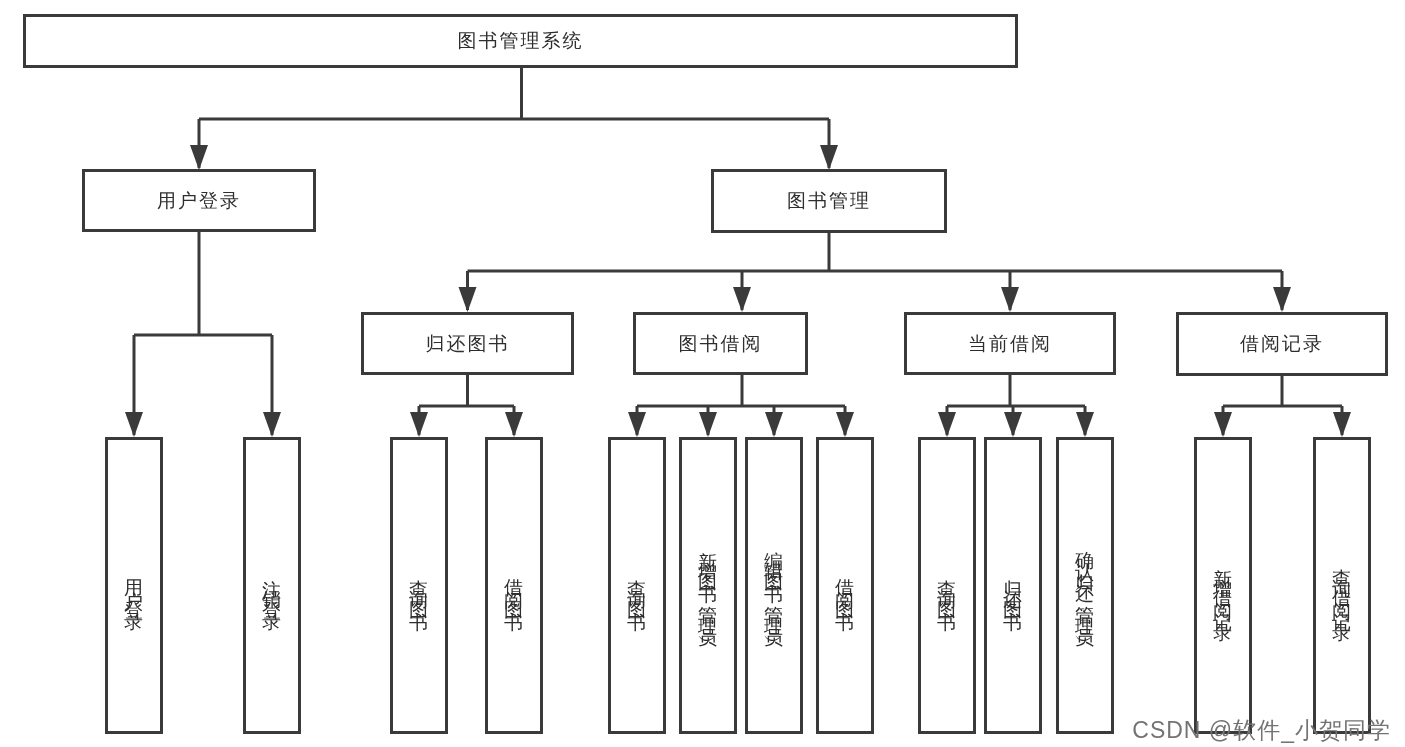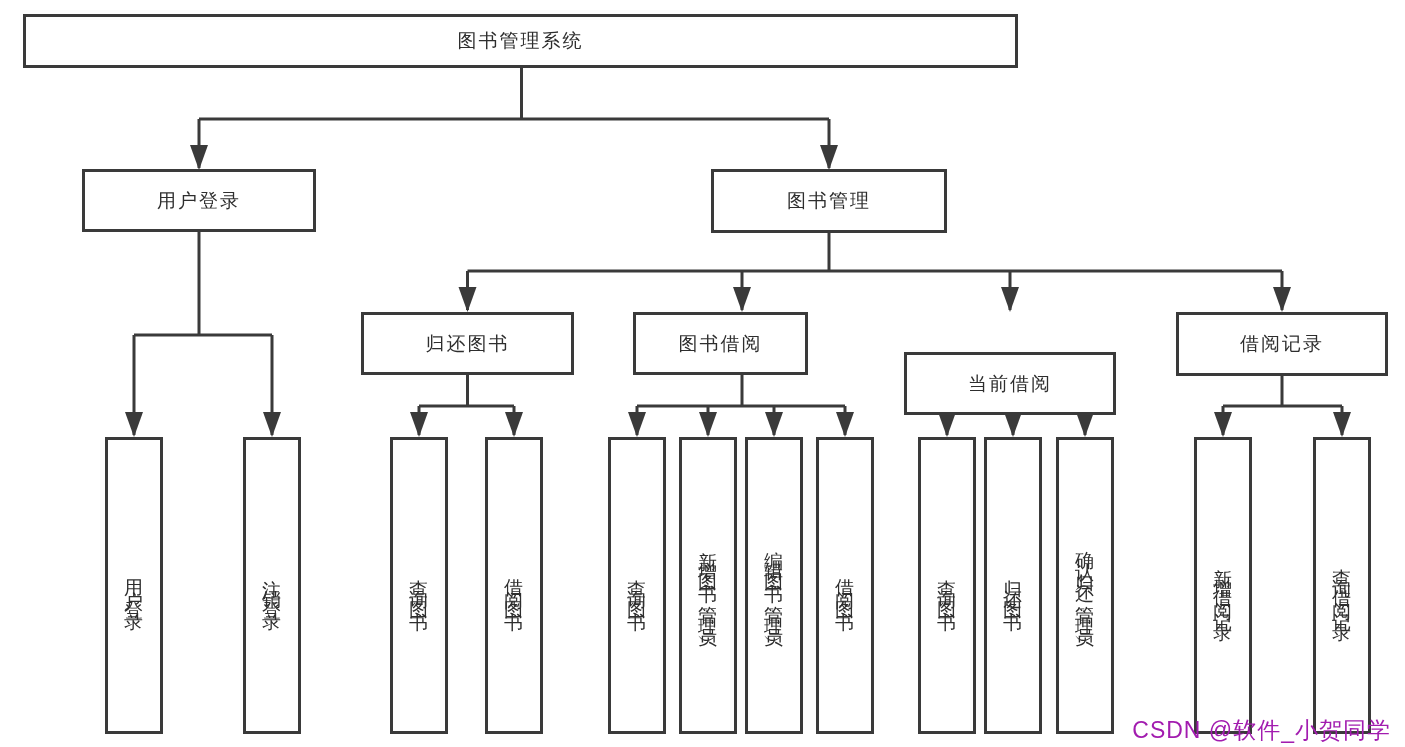--- a/index.html
+++ b/index.html
@@ -42,21 +42,21 @@
     font-size: 19px;
     letter-spacing: 11px;
     line-height: 1;
     white-space: nowrap;
   }
   .watermark {
     position: absolute;
     right: 14px;
     bottom: 1px;
     font-size: 23px;
-    color: #a21caf;
+    color: #737373;
     letter-spacing: 1px;
     white-space: nowrap;
   }
 </style>
 </head>
 <body>
 
 <div class="canvas">
 
   <svg class="connectors" viewBox="0 0 1405 747" xmlns="http://www.w3.org/2000/svg">
@@ -116,21 +116,21 @@
   <div class="box h" style="left:711px; top:169px; width:236px; height:64px;">
     <span>图书管理</span>
   </div>
 
   <div class="box h" style="left:361px; top:312px; width:213px; height:63px;">
     <span>归还图书</span>
   </div>
   <div class="box h" style="left:633px; top:312px; width:175px; height:63px;">
     <span>图书借阅</span>
   </div>
-  <div class="box h" style="left:904px; top:312px; width:212px; height:63px;margin-top:40px;">
+  <div class="box h" style="left:904px; top:312px; width:212px; height:63px;">
     <span>当前借阅</span>
   </div>
   <div class="box h" style="left:1176px; top:312px; width:212px; height:64px;">
     <span>借阅记录</span>
   </div>
 
   <div class="box v" style="left:105px; top:437px; width:58px; height:297px;">
     <span>用户登录</span>
   </div>
   <div class="box v" style="left:243px; top:437px; width:58px; height:297px;">

